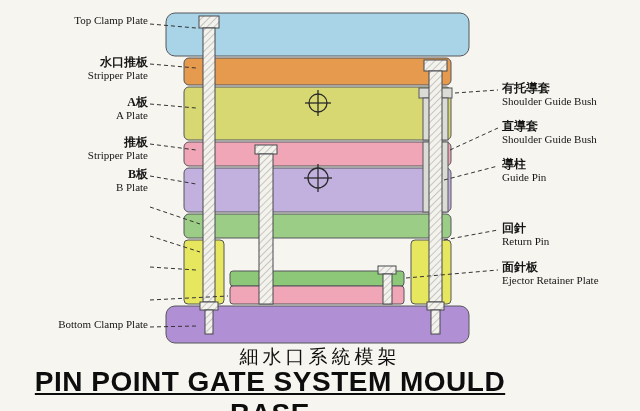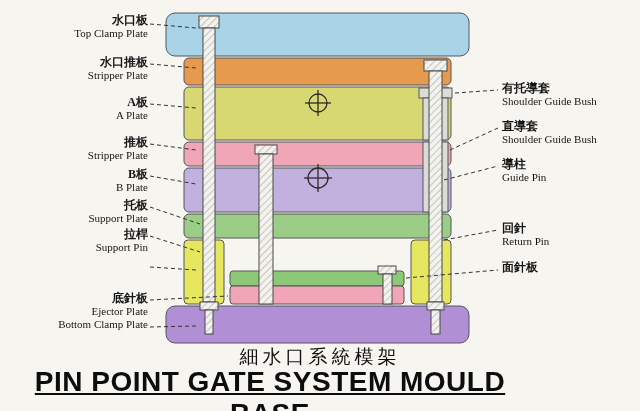--- a/index.html
+++ b/index.html
@@ -110,50 +110,37 @@
       <line x1="150" y1="327" x2="196" y2="326"></line>
       <line x1="455" y1="93" x2="498" y2="90"></line>
       <line x1="450" y1="150" x2="498" y2="128"></line>
       <line x1="444" y1="180" x2="498" y2="166"></line>
       <line x1="444" y1="240" x2="498" y2="230"></line>
       <line x1="406" y1="278" x2="498" y2="270"></line>
     </g>
   </svg>
 
   <div class="label left" style="top:14px">
-    <span class="zh">水口板</span>
     <span class="en">Top Clamp Plate</span>
   </div>
   <div class="label left" style="top:56px">
     <span class="zh">水口推板</span>
     <span class="en">Stripper Plate</span>
   </div>
   <div class="label left" style="top:96px">
     <span class="zh">A板</span>
     <span class="en">A Plate</span>
   </div>
   <div class="label left" style="top:136px">
     <span class="zh">推板</span>
     <span class="en">Stripper Plate</span>
   </div>
   <div class="label left" style="top:168px">
     <span class="zh">B板</span>
     <span class="en">B Plate</span>
-  </div>
-  <div class="label left" style="top:199px">
-    <span class="zh">托板</span>
-    <span class="en">Support Plate</span>
-  </div>
-  <div class="label left" style="top:228px">
-    <span class="zh">拉桿</span>
-    <span class="en">Support Pin</span>
-  </div>
-  <div class="label left" style="top:292px">
-    <span class="zh">底針板</span>
-    <span class="en">Ejector Plate</span>
   </div>
   <div class="label left" style="top:318px">
     <span class="en">Bottom Clamp Plate</span>
   </div>
 
   <div class="label right" style="top:82px">
     <span class="zh">有托導套</span>
     <span class="en">Shoulder Guide Bush</span>
   </div>
   <div class="label right" style="top:120px">
@@ -163,18 +150,19 @@
   <div class="label right" style="top:158px">
     <span class="zh">導柱</span>
     <span class="en">Guide Pin</span>
   </div>
   <div class="label right" style="top:222px">
     <span class="zh">回針</span>
     <span class="en">Return Pin</span>
   </div>
   <div class="label right" style="top:261px">
     <span class="zh">面針板</span>
+    <span class="en">Ejector Retainer Plate</span>
   </div>
 
   <div class="title-zh">細水口系統模架</div>
   <div class="title-en">PIN POINT GATE SYSTEM MOULD BASE</div>
 
 </div>
 
 </body></html>

